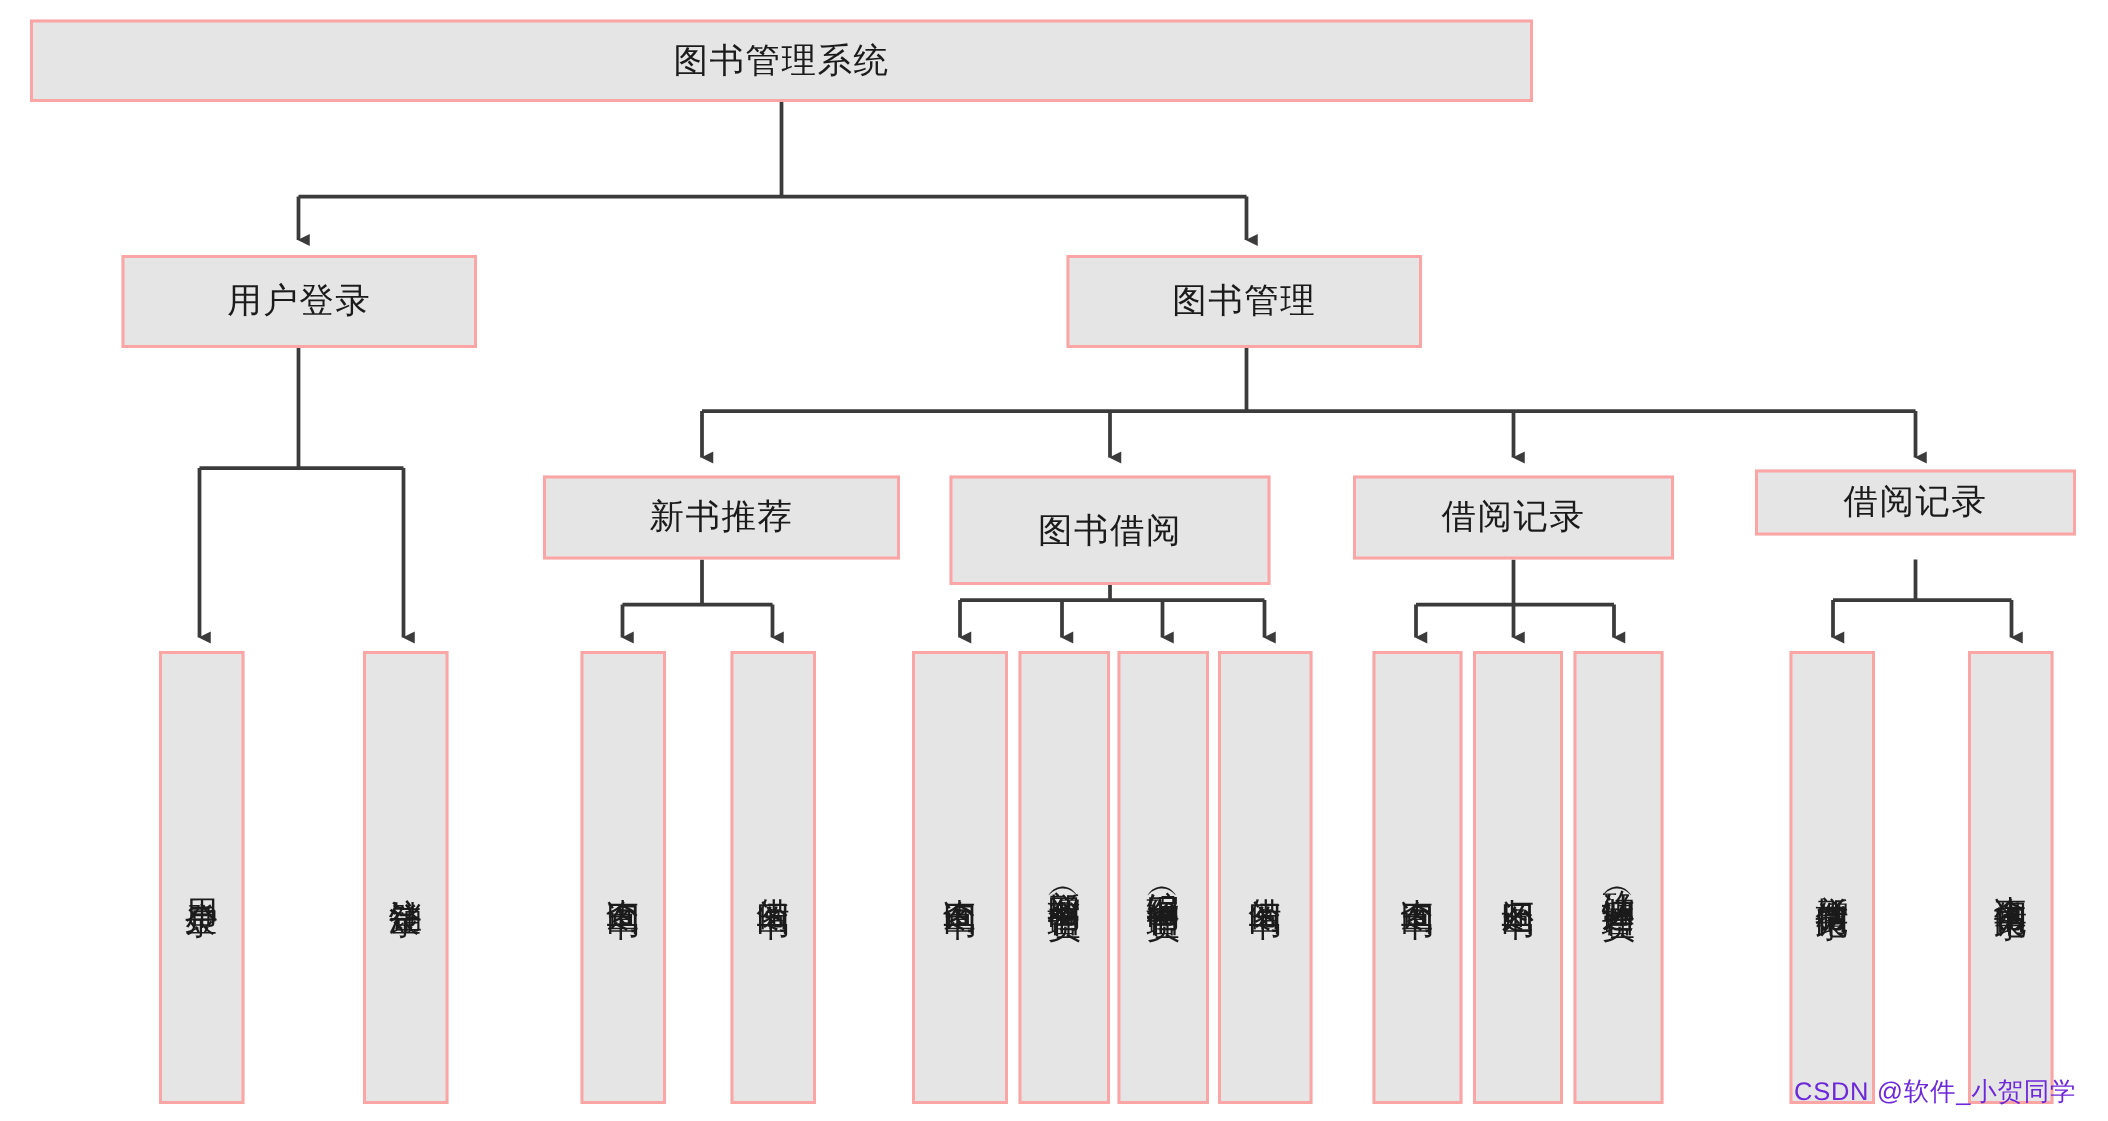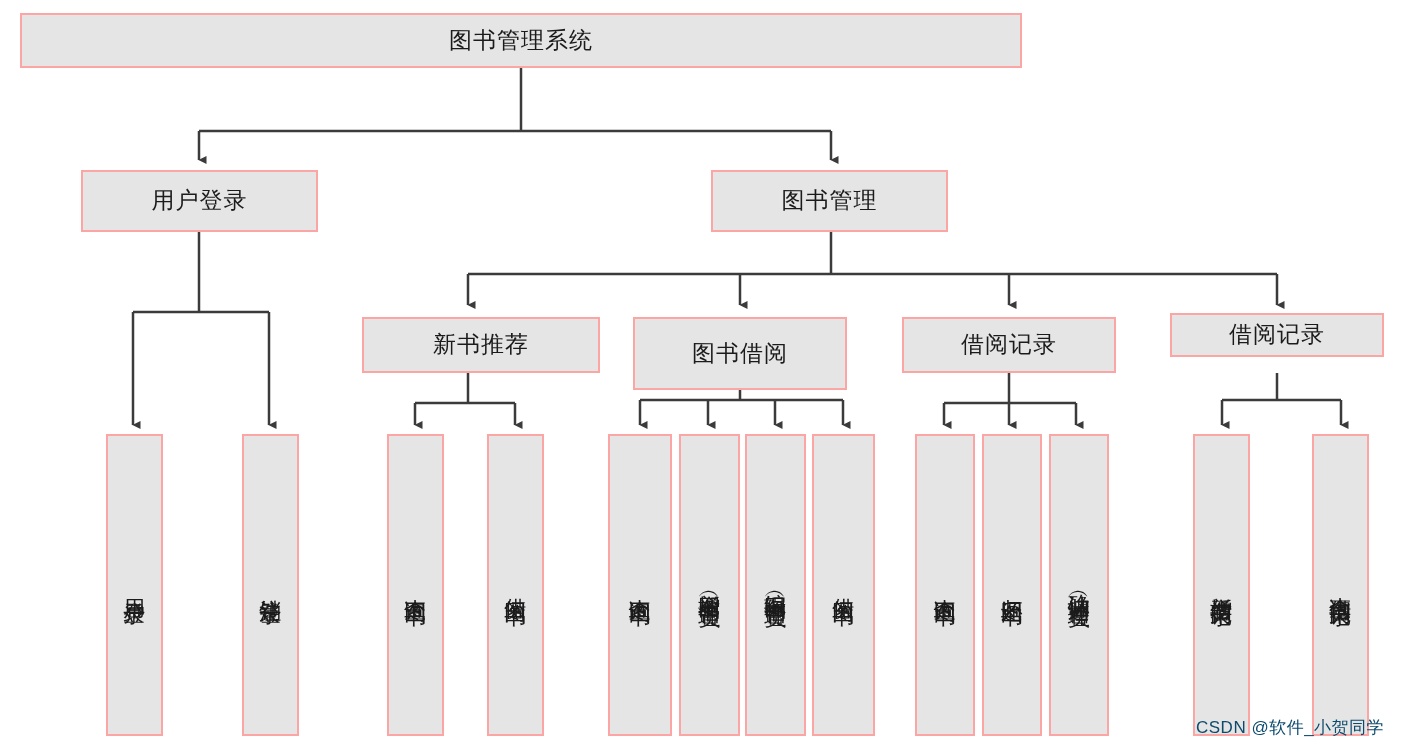--- a/index.html
+++ b/index.html
@@ -49,21 +49,21 @@
     padding: 6px 0;
   }
   .node.vert .vtext {
     writing-mode: vertical-rl;
     text-orientation: upright;
     white-space: nowrap;
   }
   .watermark {
     position: absolute;
     font-size: 17px;
-    color: #0c4a6e;
+    color: #6d28d9;
     white-space: nowrap;
     letter-spacing: 0.5px;
   }
 </style>
 </head>
 <body>
 
 <div id="canvas">
 
   <svg id="edges" viewBox="0 0 1405 747" xmlns="http://www.w3.org/2000/svg">

